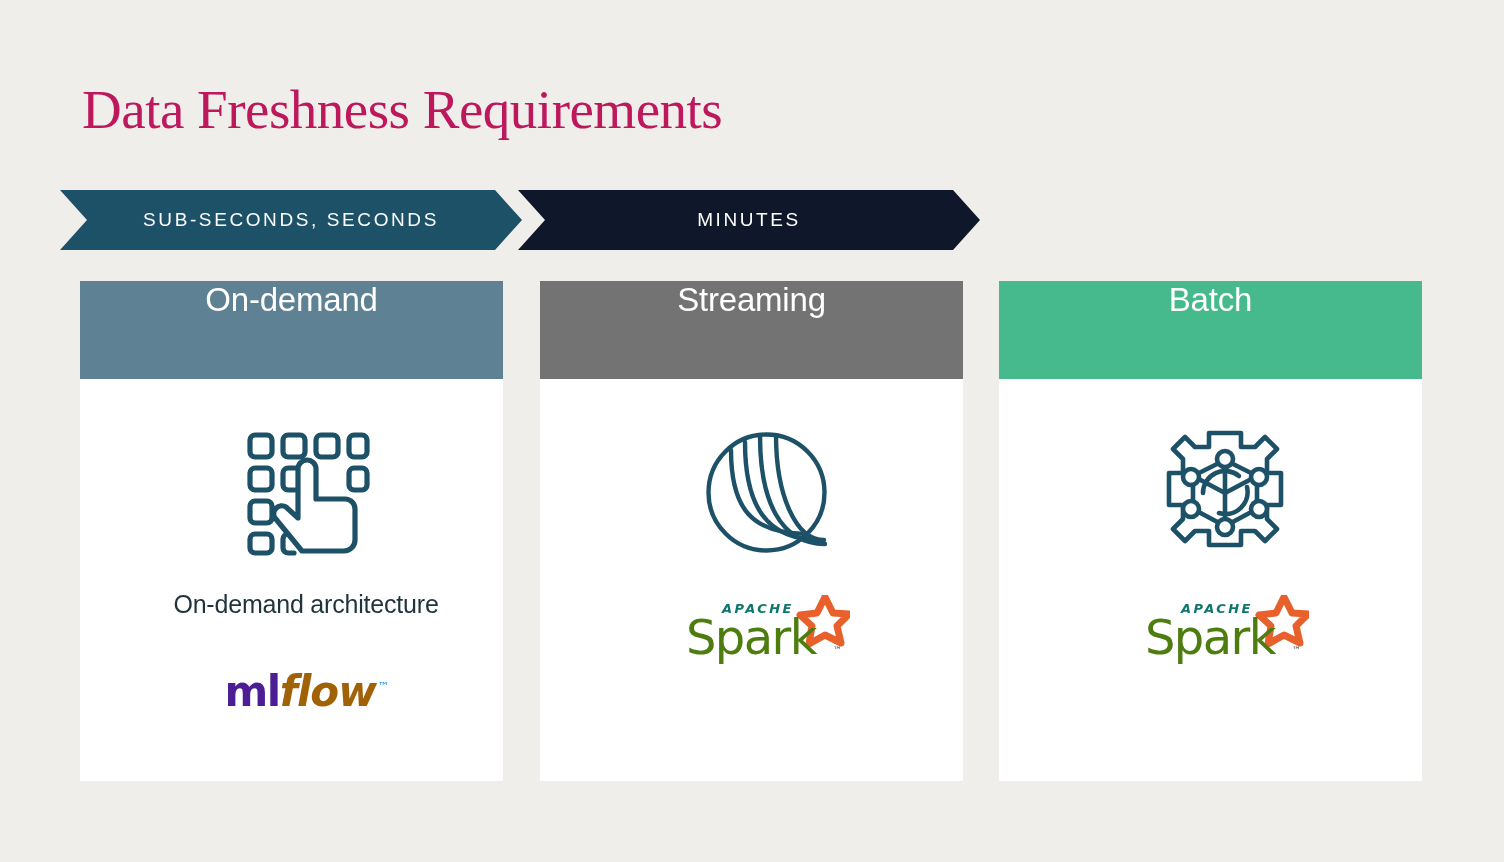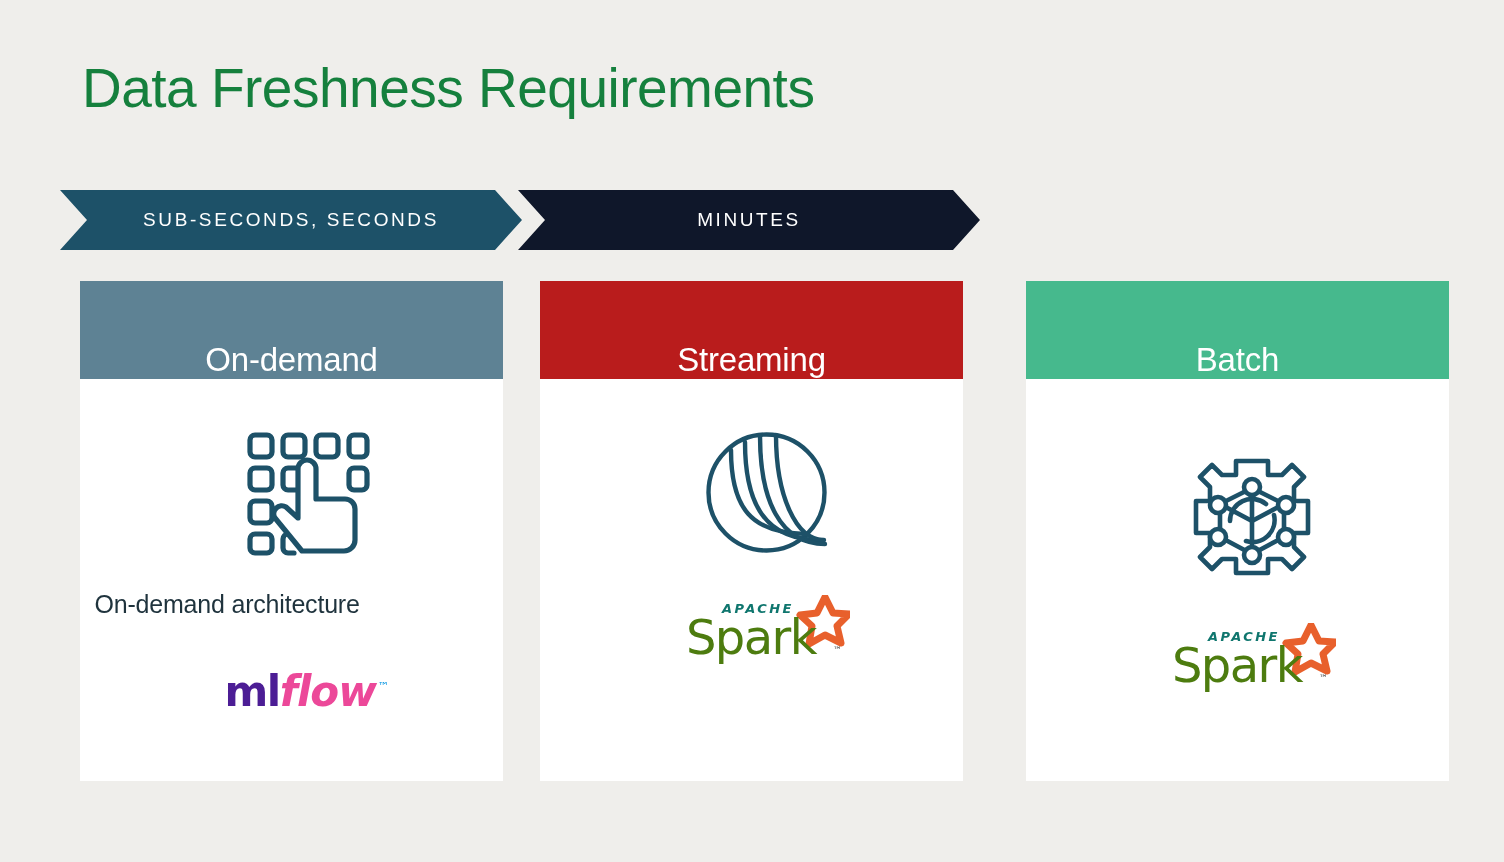--- a/index.html
+++ b/index.html
@@ -19,27 +19,28 @@
   .canvas {
     position: relative;
     width: 1504px;
     height: 862px;
   }
 
   
   .page-title {
     position: absolute;
     left: 82px;
-    top: 58px;
+    top: 80px;
     font-size: 55px;
     font-weight: 400;
     letter-spacing: -0.5px;
-    color: #15803d;
+    color: #be185d;
     line-height: 1.1;
     white-space: nowrap;
+    font-family: Liberation Serif, serif;
   }
 
   
   .chevron-band {
     position: absolute;
     left: 60px;
     top: 190px;
     width: 1384px;
     height: 60px;
   }
@@ -80,43 +81,44 @@
     width: 423px;
     height: 500px;
     background: #ffffff;
     display: flex;
     flex-direction: column;
     align-items: center;
   }
 
   .card-1 { left: 80px; }
   .card-2 { left: 540px; }
-  .card-3 { left: 1026px; gap: 28px; }
+  .card-3 { left: 999px; }
 
   .card-header {
     width: 100%;
     height: 98px;
     display: flex;
-    align-items: flex-end;
+    align-items: flex-start;
     justify-content: center;
   }
 
   .card-header-label {
     font-size: 33px;
     font-weight: 400;
     color: #ffffff;
     letter-spacing: -0.2px;
     white-space: nowrap;
   }
 
   .card-body {
     flex: 1;
     width: 100%;
     display: flex;
     flex-direction: column;
+    align-items: center;
     margin-left: 29px;
   }
 
   .card-icon {
     margin-top: 48px;
     height: 130px;
     display: flex;
     align-items: center;
     justify-content: center;
   }
@@ -143,21 +145,21 @@
     font-family: "DejaVu Sans", sans-serif;
     font-size: 42px;
     font-weight: 700;
     letter-spacing: -1.5px;
     display: flex;
     align-items: baseline;
     line-height: 1;
   }
   .mlflow .ml { color: #4c1d95; }
   .mlflow .flow {
-    color: #ec4899;
+    color: #a16207;
     font-style: italic;
     letter-spacing: -1px;
   }
   .mlflow .tm {
     font-size: 11px;
     color: #0194e2;
     font-weight: 400;
     font-style: normal;
     margin-left: 2px;
     position: relative;
@@ -260,21 +262,21 @@
           <span class="ml">ml</span>
             <span class="flow">flow</span>
             <span class="tm">™</span>
         </span>
       </div>
 
     </div>
   </div>
 
   <div class="card card-2">
-    <div class="card-header" style="background:#b91c1c">
+    <div class="card-header" style="background:#737373">
       <span class="card-header-label">Streaming</span>
     </div>
     <div class="card-body">
 
       <div class="card-icon">
         <svg width="125" height="125" viewBox="0 0 125 125" fill="none" stroke="#1d5168" stroke-width="4.4" stroke-linecap="round">
           <circle cx="62.5" cy="62.5" r="58"></circle>
           <path d="M27 20 C27 78 47 104 104 104"></path>
           <path d="M41 12 C41 74 61 110 116 110"></path>
           <path d="M56 6 C56 70 76 114 121 114"></path>

